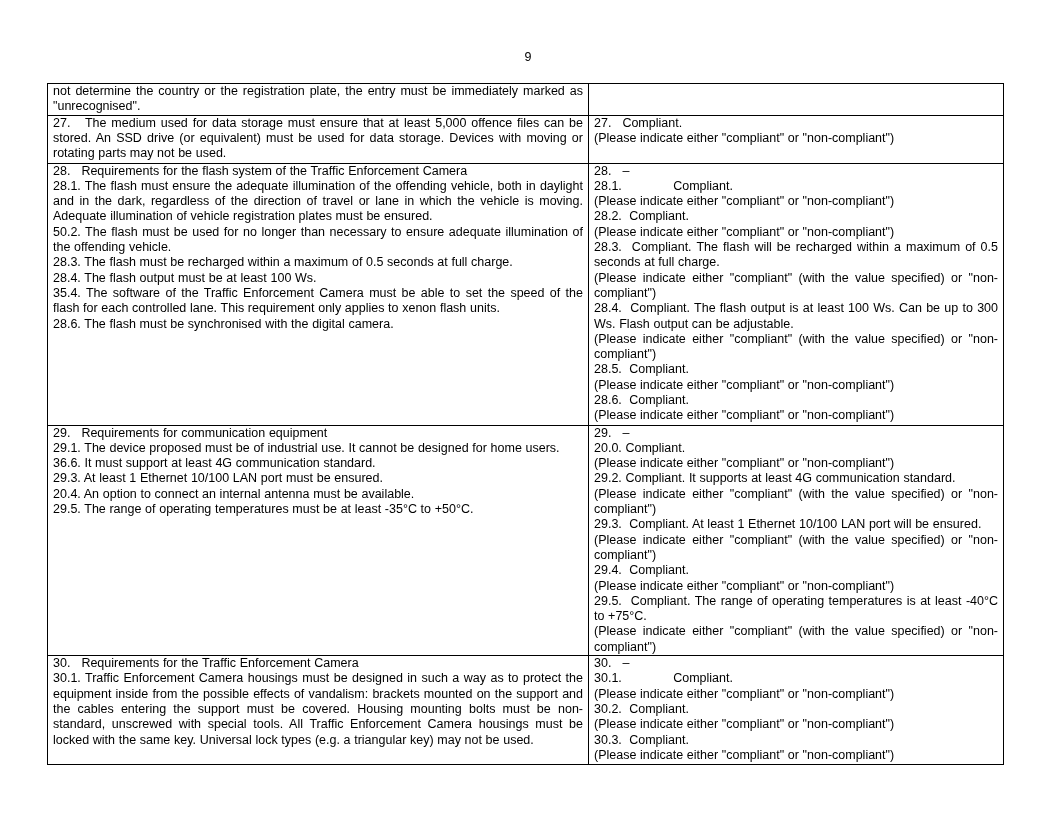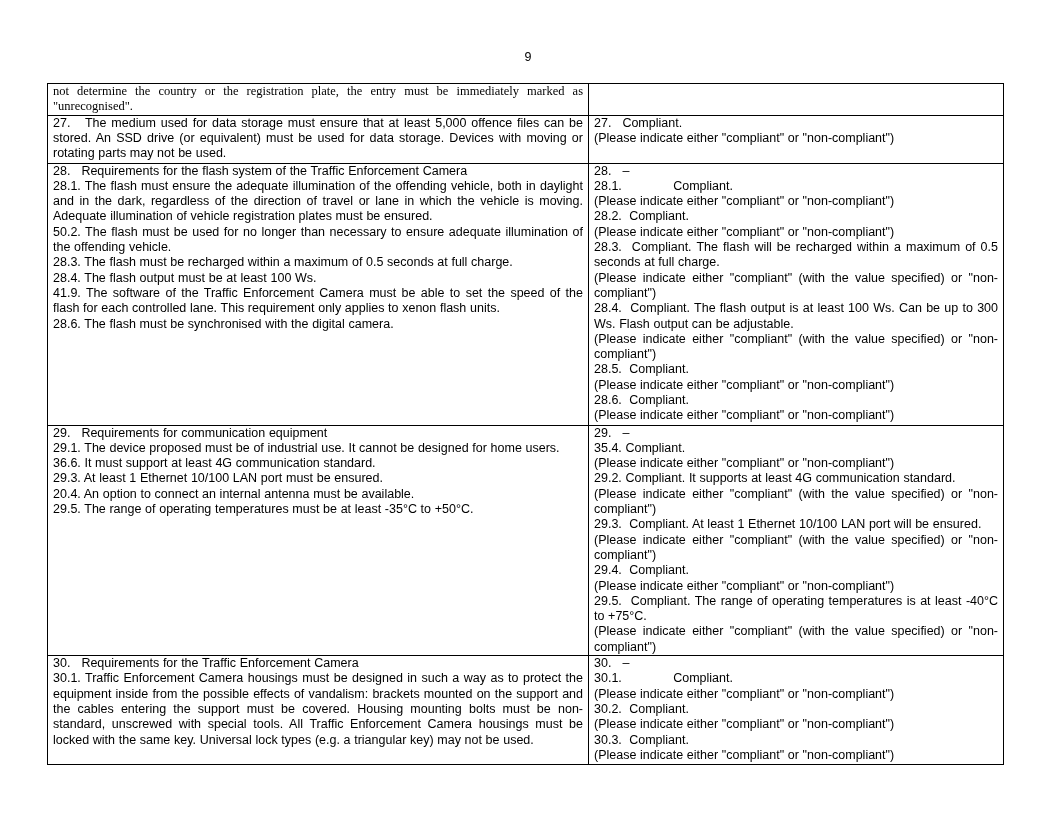--- a/index.html
+++ b/index.html
@@ -39,21 +39,21 @@
     vertical-align: top;
     padding: 0 5px;
     overflow: hidden;
   }
   td .para {
     text-align: justify;
     word-spacing: 0.2px;
   }
   col.req-col  { width: 541px; }
   col.resp-col { width: 415px; }
-  tr.row-0 { height: 30px; font-family: Liberation Serif, serif; }
+  tr.row-0 { height: 30px; }
   tr.row-1 { height: 48px; }
   tr.row-2 { height: 262px; }
   tr.row-3 { height: 230px; margin-top: 39px; }
   tr.row-4 { height: 109px; }
 </style>
 </head>
 <body>
 
 <div class="page-number">9</div>
 
@@ -80,21 +80,21 @@
           <div class="para">(Please indicate either "compliant" or "non-compliant")</div>
         </td>
     </tr>
     <tr class="row-2">
       <td>
           <div class="para">28.&nbsp;&nbsp;&nbsp;Requirements for the flash system of the Traffic Enforcement Camera</div>
           <div class="para">28.1. The flash must ensure the adequate illumination of the offending vehicle, both in daylight and in the dark, regardless of the direction of travel or lane in which the vehicle is moving. Adequate illumination of vehicle registration plates must be ensured.</div>
           <div class="para">50.2. The flash must be used for no longer than necessary to ensure adequate illumination of the offending vehicle.</div>
           <div class="para">28.3. The flash must be recharged within a maximum of 0.5 seconds at full charge.</div>
           <div class="para">28.4. The flash output must be at least 100 Ws.</div>
-          <div class="para">41.9. The software of the Traffic Enforcement Camera must be able to set the speed of the flash for each controlled lane. This requirement only applies to xenon flash units.</div>
+          <div class="para">35.4. The software of the Traffic Enforcement Camera must be able to set the speed of the flash for each controlled lane. This requirement only applies to xenon flash units.</div>
           <div class="para">28.6. The flash must be synchronised with the digital camera.</div>
         </td>
       <td>
           <div class="para">28.&nbsp;&nbsp;&nbsp;–</div>
           <div class="para">28.1.&nbsp;&nbsp;&nbsp;&nbsp;&nbsp;&nbsp;&nbsp;&nbsp;&nbsp;&nbsp;&nbsp;&nbsp;&nbsp;&nbsp;Compliant.</div>
           <div class="para">(Please indicate either "compliant" or "non-compliant")</div>
           <div class="para">28.2.&nbsp;&nbsp;Compliant.</div>
           <div class="para">(Please indicate either "compliant" or "non-compliant")</div>
           <div class="para">28.3.&nbsp;&nbsp;Compliant. The flash will be recharged within a maximum of 0.5 seconds at full charge.</div>
           <div class="para">(Please indicate either "compliant" (with the value specified) or "non-compliant")</div>
@@ -110,21 +110,21 @@
       <td>
           <div class="para">29.&nbsp;&nbsp;&nbsp;Requirements for communication equipment</div>
           <div class="para">29.1. The device proposed must be of industrial use. It cannot be designed for home users.</div>
           <div class="para">36.6. It must support at least 4G communication standard.</div>
           <div class="para">29.3. At least 1 Ethernet 10/100 LAN port must be ensured.</div>
           <div class="para">20.4. An option to connect an internal antenna must be available.</div>
           <div class="para">29.5. The range of operating temperatures must be at least -35°C to +50°C.</div>
         </td>
       <td>
           <div class="para">29.&nbsp;&nbsp;&nbsp;–</div>
-          <div class="para">35.4. Compliant.</div>
+          <div class="para">20.0. Compliant.</div>
           <div class="para">(Please indicate either "compliant" or "non-compliant")</div>
           <div class="para">29.2. Compliant. It supports at least 4G communication standard.</div>
           <div class="para">(Please indicate either "compliant" (with the value specified) or "non-compliant")</div>
           <div class="para">29.3.&nbsp;&nbsp;Compliant. At least 1 Ethernet 10/100 LAN port will be ensured.</div>
           <div class="para">(Please indicate either "compliant" (with the value specified) or "non-compliant")</div>
           <div class="para">29.4.&nbsp;&nbsp;Compliant.</div>
           <div class="para">(Please indicate either "compliant" or "non-compliant")</div>
           <div class="para">29.5.&nbsp;&nbsp;Compliant. The range of operating temperatures is at least -40°C to +75°C.</div>
           <div class="para">(Please indicate either "compliant" (with the value specified) or "non-compliant")</div>
         </td>

